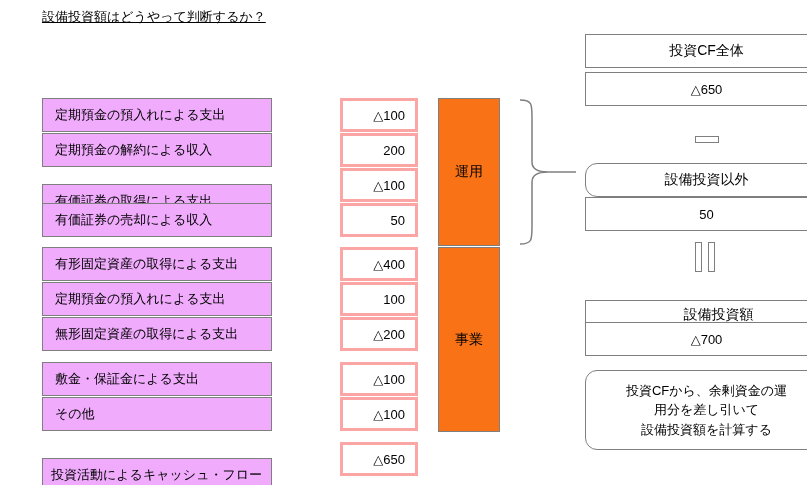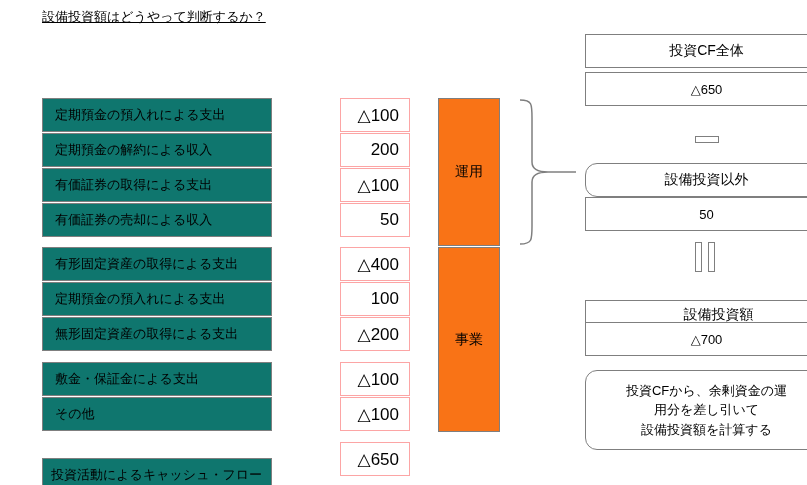--- a/index.html
+++ b/index.html
@@ -30,38 +30,38 @@
     text-decoration: underline;
     white-space: nowrap;
   }
 
   
   .row-label {
     left: 10px;
     width: 230px;
     height: 34px;
     border: 1px solid #7f7f7f;
-    background: #0f766e;
+    background: #f0abfc;
     display: flex;
     align-items: center;
     padding-left: 12px;
     font-size: 13px;
     white-space: nowrap;
   }
   .row-value {
     left: 308px;
-    width: 70px;
+    width: 78px;
     height: 34px;
-    border: 1px solid #fca5a5;
+    border: 3px solid #fca5a5;
     background: #ffffff;
     display: flex;
     align-items: center;
     justify-content: flex-end;
     padding-right: 10px;
-    font-size: 17px;
+    font-size: 13px;
   }
 
   
   .group-box {
     left: 406px;
     width: 62px;
     border: 1px solid #7f7f7f;
     background: #f97316;
     display: flex;
     align-items: center;
@@ -135,21 +135,21 @@
 </style>
 </head>
 <body>
 
 <div id="canvas">
 
   <div class="abs title">設備投資額はどうやって判断するか？</div>
 
   <div class="abs row-label" style="top:98px;">定期預金の預入れによる支出</div>
   <div class="abs row-label" style="top:133px;">定期預金の解約による収入</div>
-  <div class="abs row-label" style="top:168px;text-align:center;">有価証券の取得による支出</div>
+  <div class="abs row-label" style="top:184px;text-align:center;">有価証券の取得による支出</div>
   <div class="abs row-label" style="top:203px;">有価証券の売却による収入</div>
   <div class="abs row-label" style="top:247px;">有形固定資産の取得による支出</div>
   <div class="abs row-label" style="top:282px;">定期預金の預入れによる支出</div>
   <div class="abs row-label" style="top:317px;">無形固定資産の取得による支出</div>
   <div class="abs row-label" style="top:362px;">敷金・保証金による支出</div>
   <div class="abs row-label" style="top:397px;">その他</div>
   <div class="abs row-label" style="top:458px;padding-left:8px;">投資活動によるキャッシュ・フロー</div>
 
   <div class="abs row-value" style="top:98px;">△100</div>
   <div class="abs row-value" style="top:133px;">200</div>

